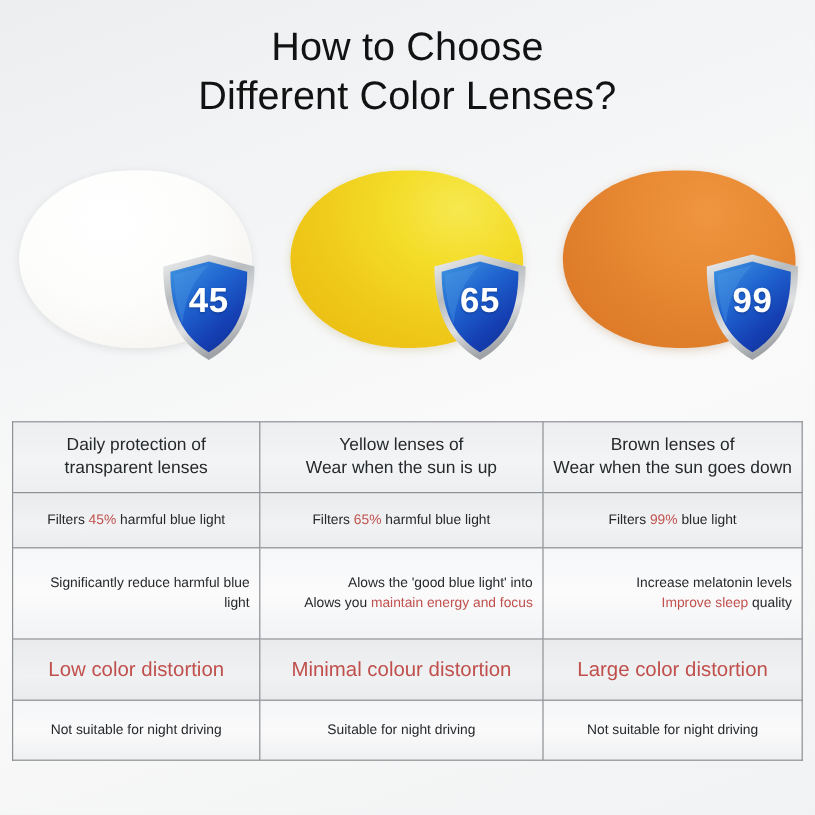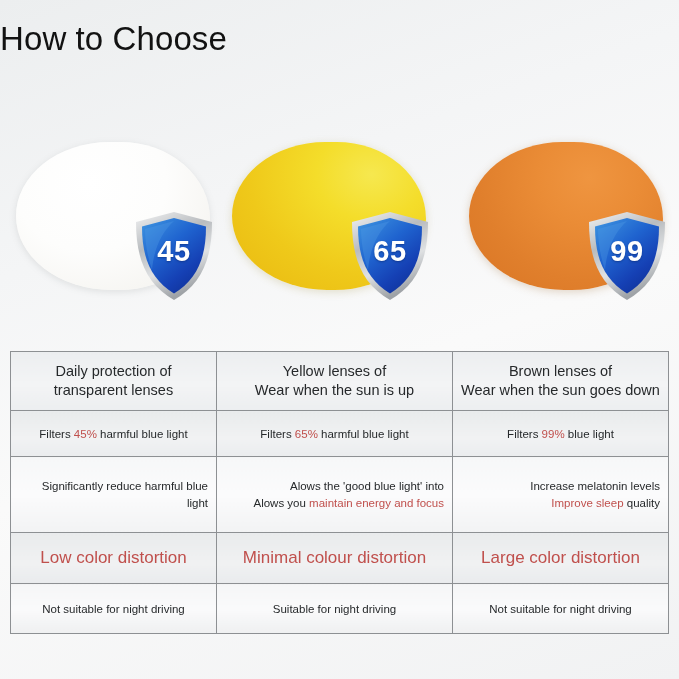--- a/index.html
+++ b/index.html
@@ -21,21 +21,21 @@
       linear-gradient(160deg, #eceeef 0%, #f4f5f6 30%, #fafafa 55%, #f1f2f3 100%);
     box-sizing: border-box;
   }
 
   
   .title-block {
     position: absolute;
     top: 18px;
     left: 0;
     width: 679px;
-    text-align: left;
+    text-align: center;
   }
   .title-line {
     font-size: 33px;
     line-height: 41px;
     color: #121212;
     letter-spacing: 0.1px;
     font-weight: 400;
   }
 
   
@@ -46,21 +46,21 @@
     width: 633px;
     height: 195px;
   }
   .lens-cell {
     position: absolute;
     top: 0;
     width: 226px;
     height: 195px;
   }
   .lens-cell.c0 { left: 0px; }
-  .lens-cell.c1 { left: 216px; }
+  .lens-cell.c1 { left: 226px; }
   .lens-cell.c2 { left: 453px; }
 
   .lens-shape {
     position: absolute;
     left: 16px;
     top: 14px;
     width: 194px;
     height: 148px;
     border-radius: 48% 46% 47% 49% / 50% 52% 48% 50%;
   }
@@ -161,20 +161,21 @@
   .hl { color: #c0504d; }
   .cell-line { display: block; }
 </style>
 </head>
 <body>
 
 <div id="page">
 
   <div class="title-block">
     <div class="title-line">How to Choose</div>
+    <div class="title-line">Different Color Lenses?</div>
   </div>
 
   <div class="lens-row">
 
     <div class="lens-cell c0">
       <div class="lens-shape lens-clear"></div>
       <div class="shield">
         <svg viewBox="0 0 84 92" xmlns="http://www.w3.org/2000/svg" aria-hidden="true">
           <defs>
             <linearGradient id="sil0" x1="0" y1="0" x2="0.4" y2="1">

